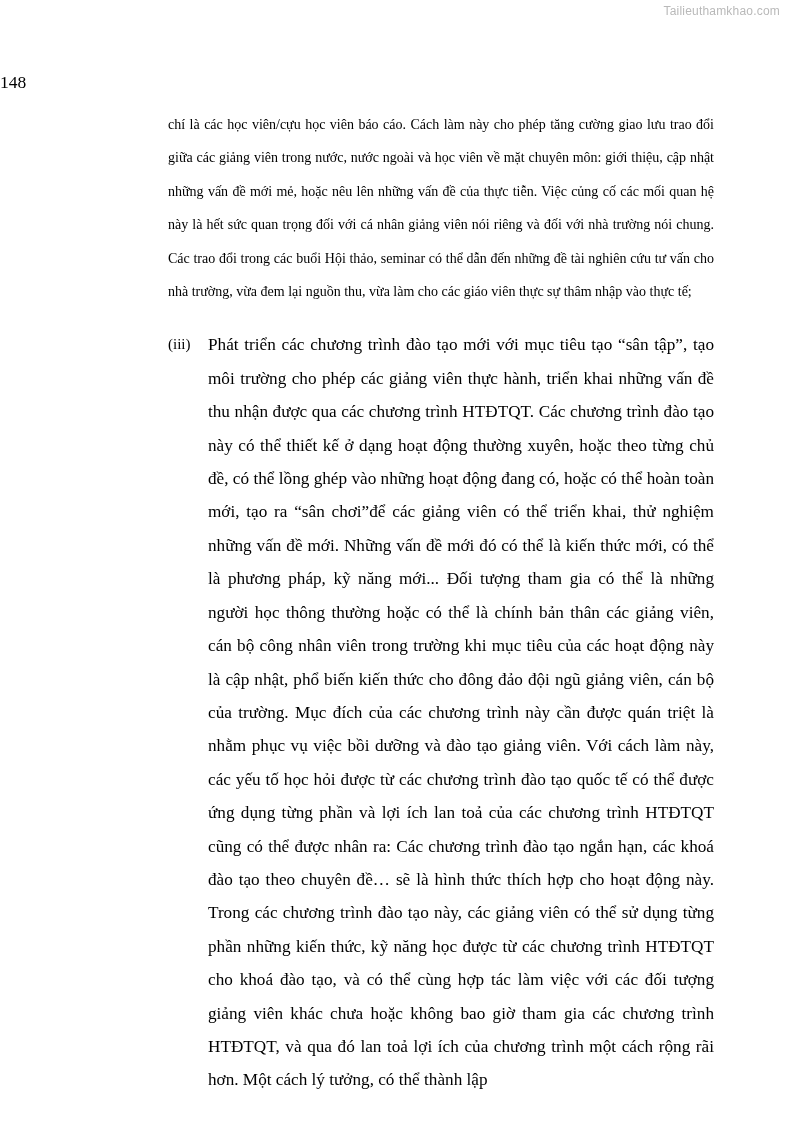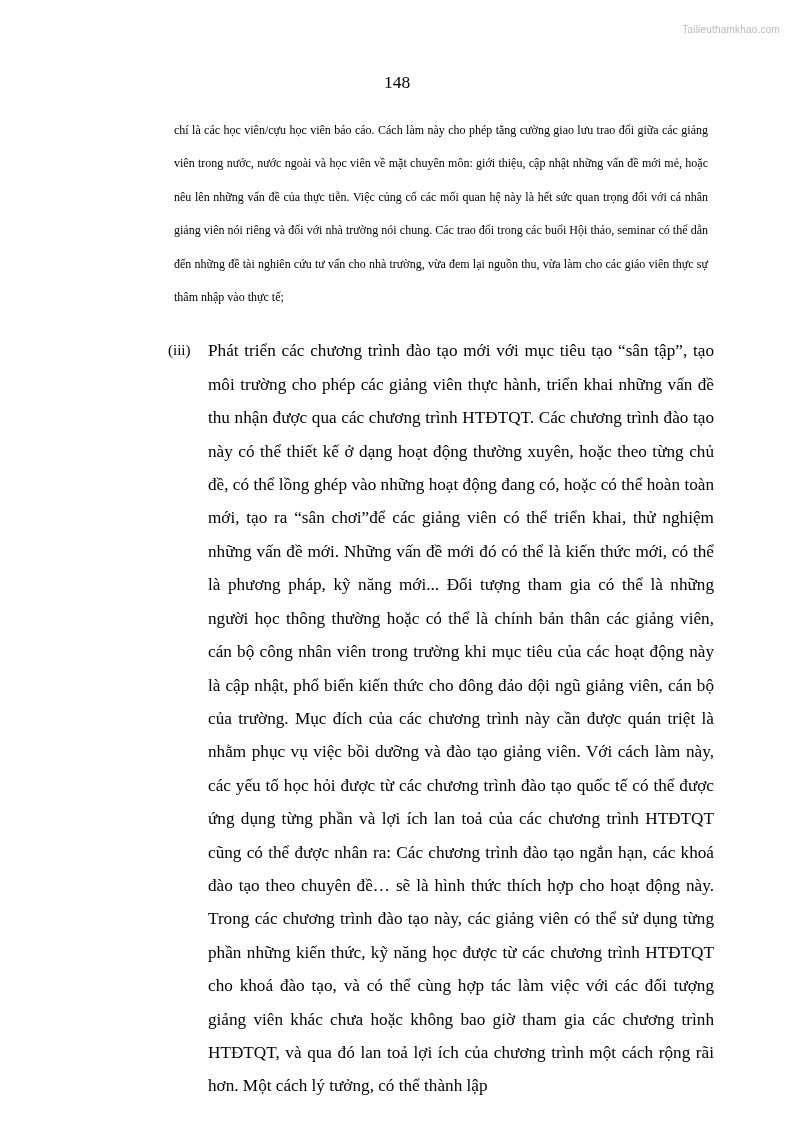--- a/index.html
+++ b/index.html
@@ -18,46 +18,46 @@
   .page {
     position: absolute;
     top: 0;
     left: 0;
     width: 794px;
     height: 1123px;
     background: #ffffff;
   }
   .watermark {
     position: absolute;
-    top: 24px;
+    top: 4px;
     right: 14px;
     font-family: "Liberation Sans", sans-serif;
-    font-size: 10px;
+    font-size: 12px;
     color: #b9b9b9;
     letter-spacing: 0.2px;
     user-select: none;
   }
   .page-number {
     position: absolute;
     top: 72px;
     left: 0;
     width: 794px;
-    text-align: center;
+    text-align: left;
     font-size: 17.5px;
     font-family: "Liberation Serif", serif;
   }
   .content {
     position: absolute;
     top: 108px;
     left: 168px;
     width: 546px;
   }
   p.para {
-    margin: 6px;
-    font-size: 12px;
+    margin: 0;
+    font-size: 14px;
     line-height: 33.4px;
     text-align: justify;
     text-justify: inter-word;
     hyphens: none;
   }
   p.para.first {
     text-indent: 0;
   }
   .list-block {
     position: relative;

